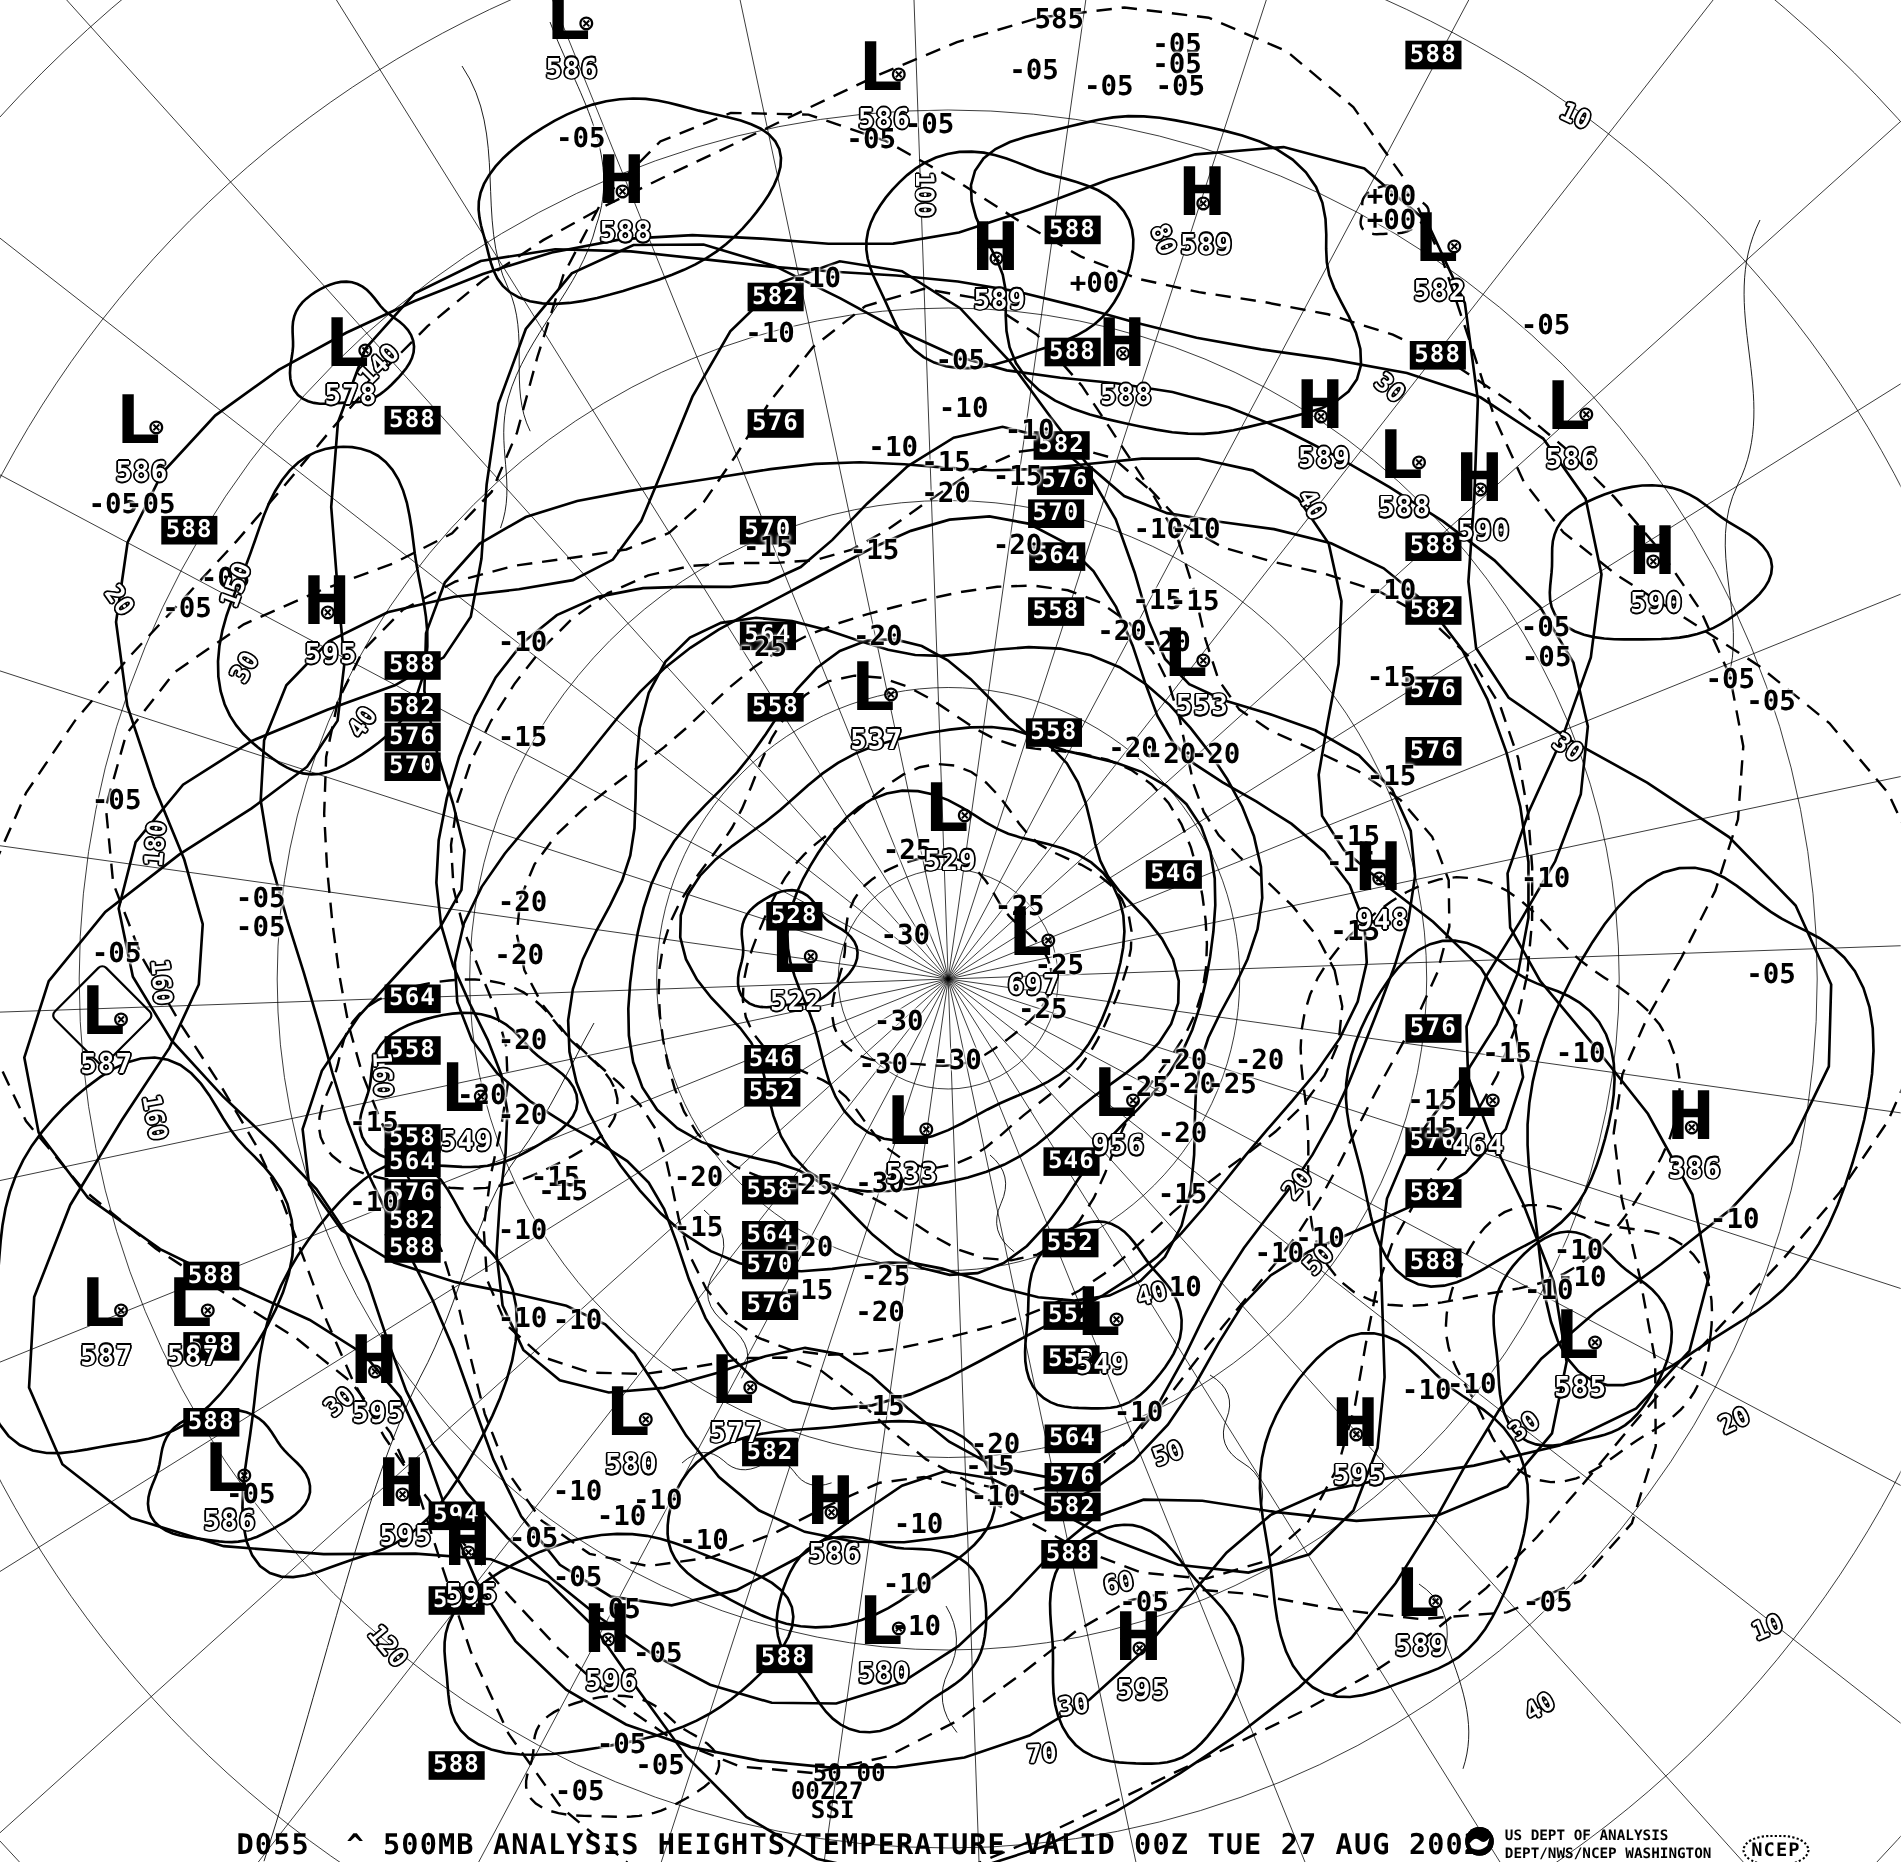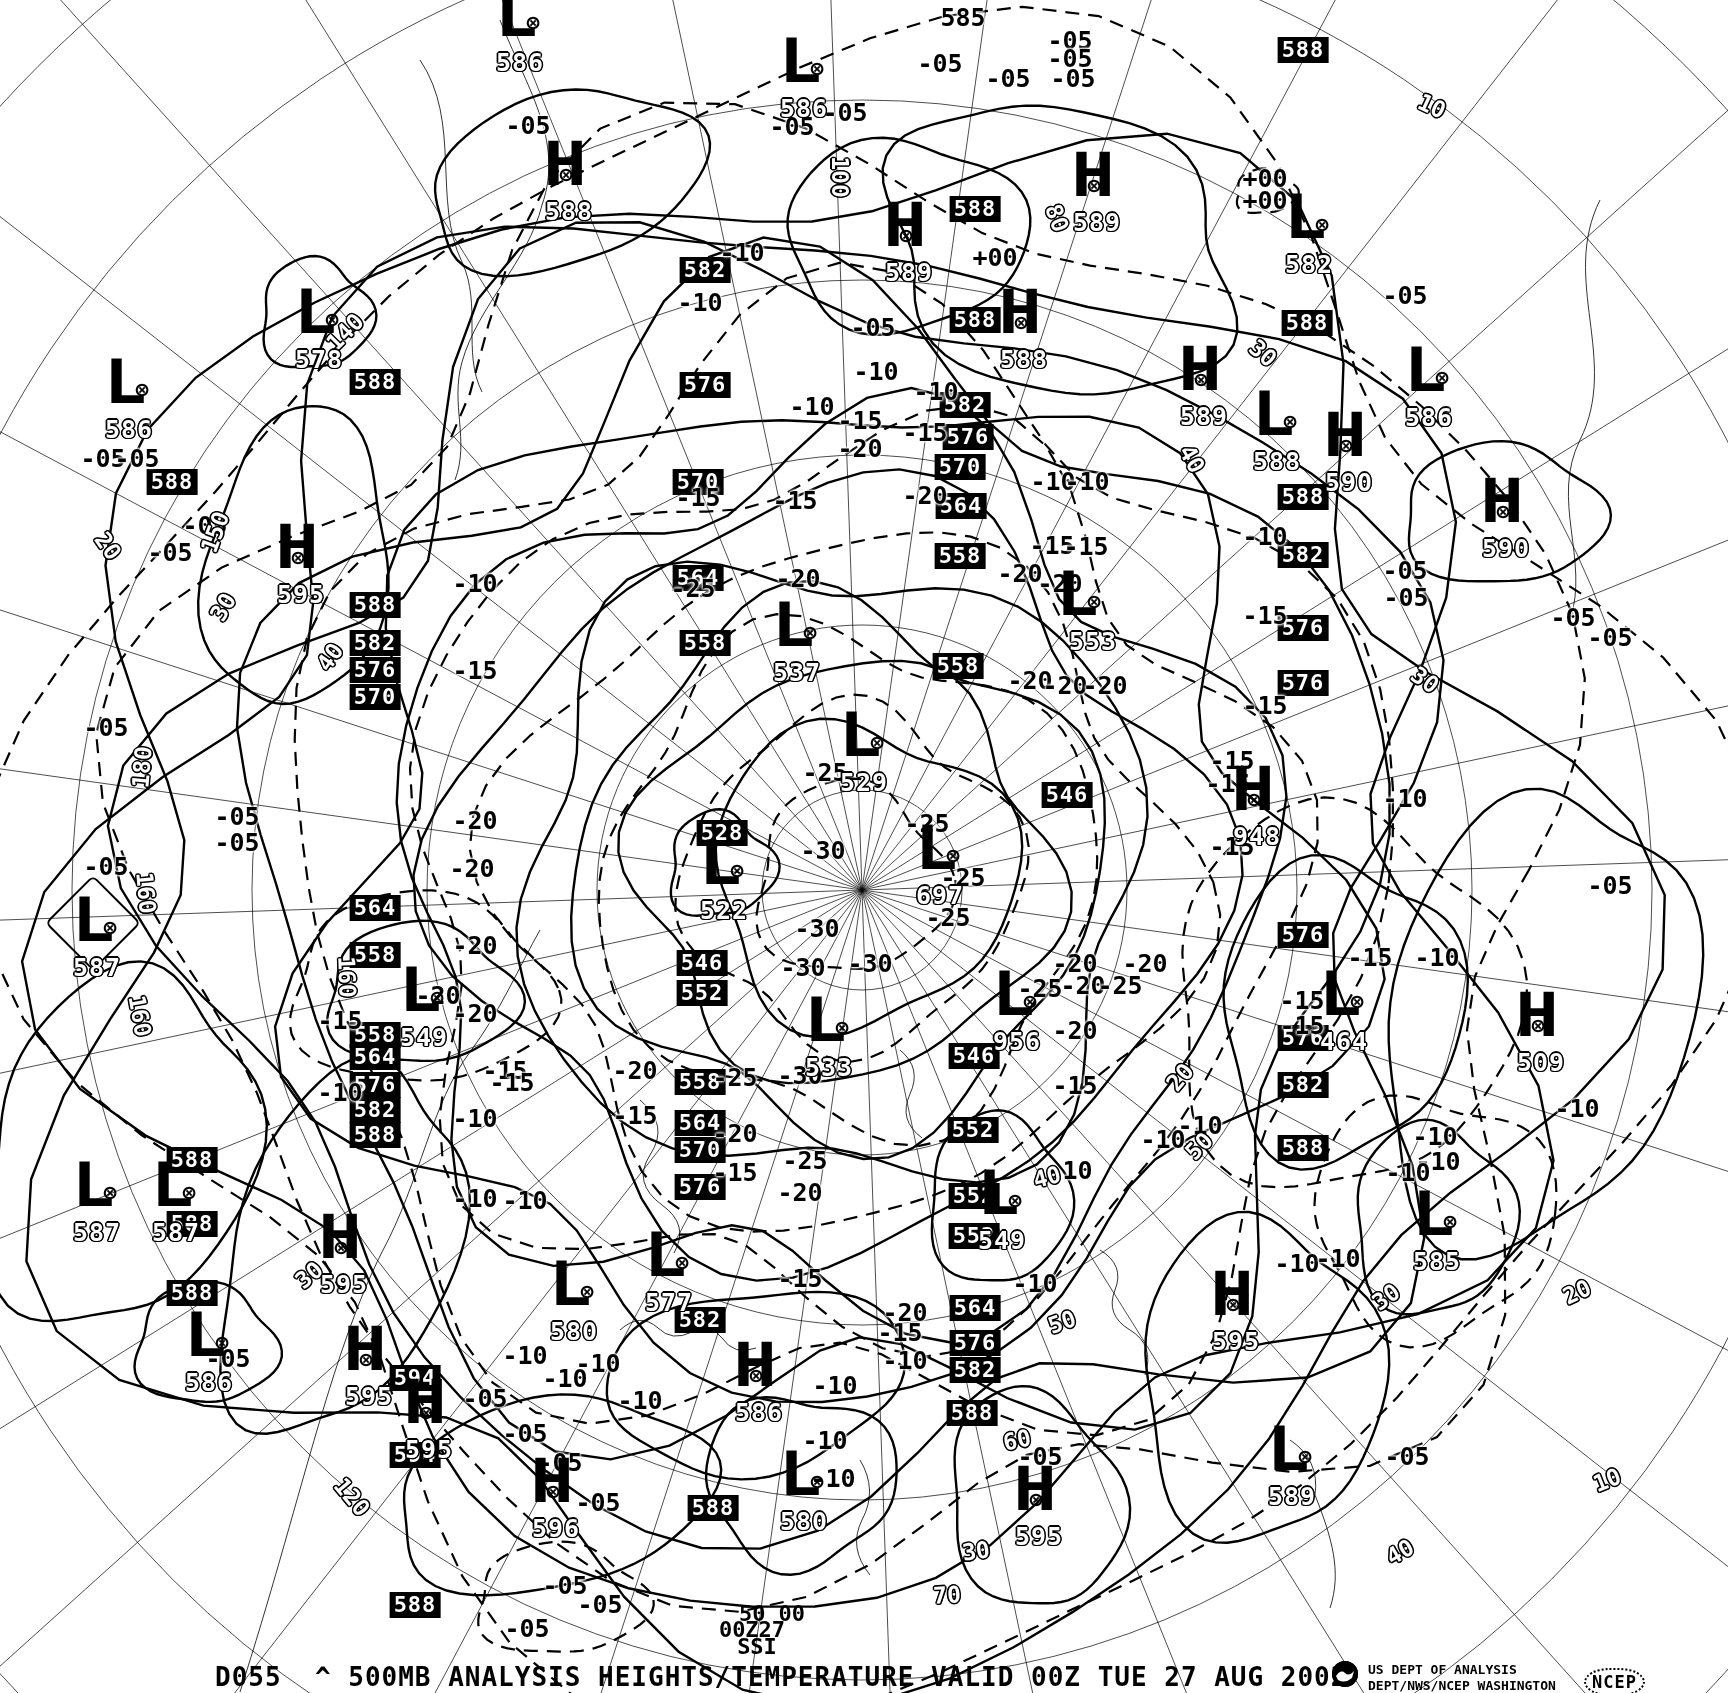--- a/index.html
+++ b/index.html
@@ -380,21 +380,21 @@
         <div class="val hollow" style="left: 4px; top: 44px;">595</div>
       </div>
       <div class="marker" style="left: 1253px; top: 792px;">
         <div class="big">H</div>
         <div class="otimes" style="left: 1px; top: 7px;">⊗</div>
         <div class="val hollow" style="left: 4px; top: 44px;">948</div>
       </div>
       <div class="marker" style="left: 1537px; top: 1018px;">
         <div class="big">H</div>
         <div class="otimes" style="left: 1px; top: 7px;">⊗</div>
-        <div class="val hollow" style="left: 4px; top: 44px;">509</div>
+        <div class="val hollow" style="left: 4px; top: 44px;">386</div>
       </div>
       <div class="marker" style="left: 340px; top: 1240px;">
         <div class="big">H</div>
         <div class="otimes" style="left: 1px; top: 7px;">⊗</div>
         <div class="val hollow" style="left: 4px; top: 44px;">595</div>
       </div>
       <div class="marker" style="left: 365px; top: 1352px;">
         <div class="big">H</div>
         <div class="otimes" style="left: 1px; top: 7px;">⊗</div>
         <div class="val hollow" style="left: 4px; top: 44px;">595</div>

